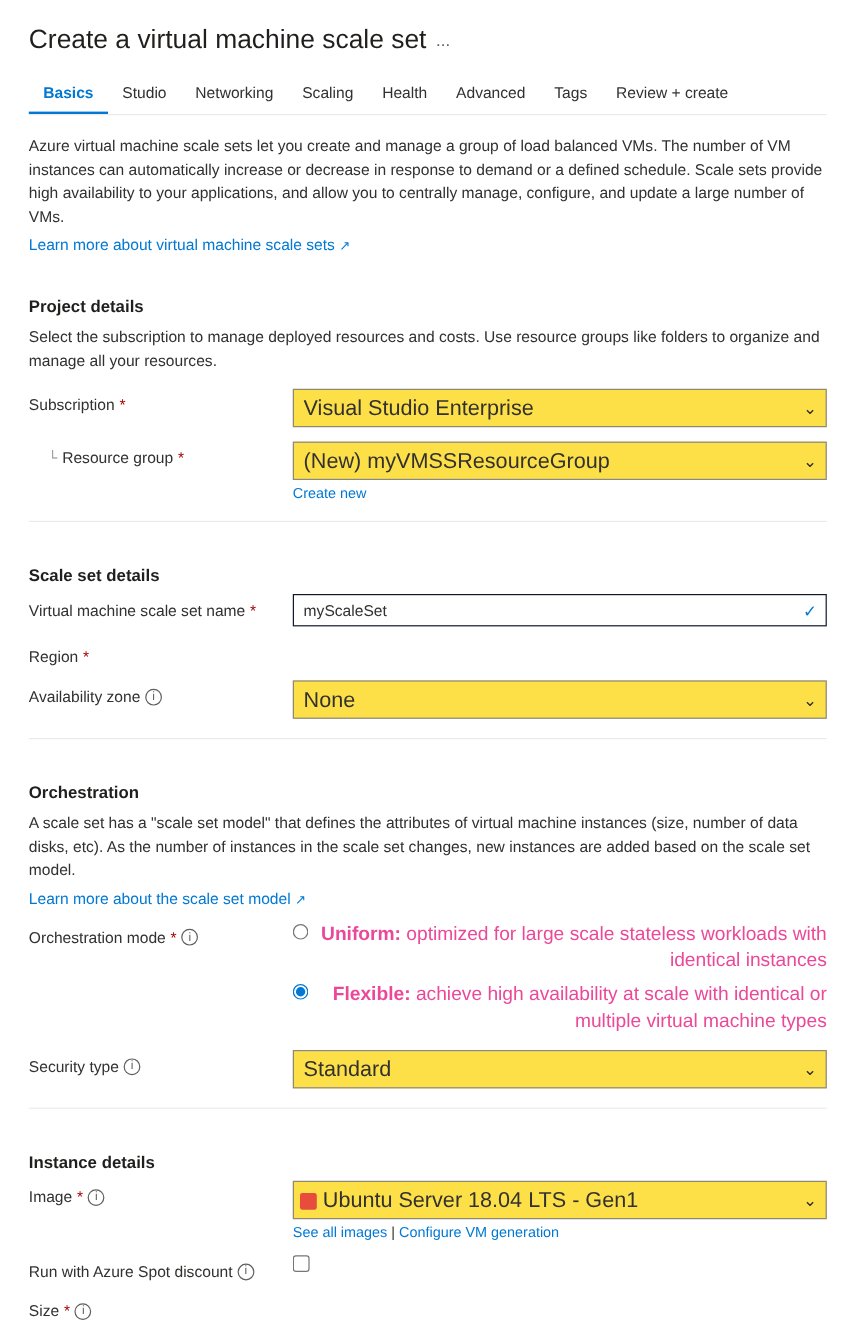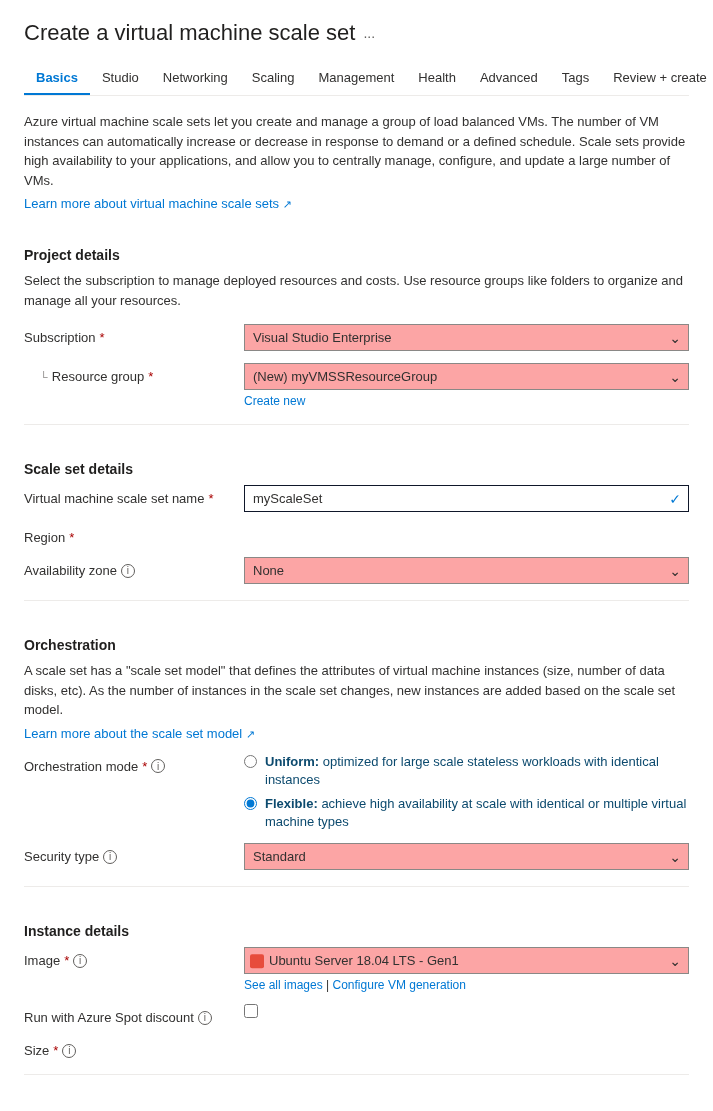--- a/index.html
+++ b/index.html
@@ -95,22 +95,22 @@
       flex: 1;
     }
     .select-wrapper {
       position: relative;
       width: 100%;
     }
     .select-wrapper select {
       width: 100%;
       padding: 5px 28px 5px 8px;
       border: 1px solid #8a8886;
-      background: #fca5a5;
-      font-size: 13px;
+      background: #fde047;
+      font-size: 18px;
       color: #323130;
       appearance: none;
       -webkit-appearance: none;
       cursor: pointer;
       outline: none;
     }
     .select-wrapper::after {
       content: '⌄';
       position: absolute;
       right: 8px;
@@ -164,23 +164,24 @@
       display: flex;
       align-items: flex-start;
       gap: 8px;
       cursor: pointer;
     }
     .radio-item input[type="radio"] {
       margin-top: 2px;
       accent-color: #0078d4;
     }
     .radio-label {
-      font-size: 13px;
-      color: #0c4a6e;
+      font-size: 16px;
+      color: #ec4899;
       line-height: 1.4;
+      text-align: right;
     }
     .radio-label strong {
       font-weight: 600;
     }
     .checkbox-item {
       display: flex;
       align-items: center;
       gap: 6px;
       cursor: pointer;
     }
@@ -217,21 +218,20 @@
 <div class="page-title">
   <span>Create a virtual machine scale set</span>
   <span class="ellipsis">...</span>
 </div>
 
 <div class="tabs">
   <div class="tab active">Basics</div>
   <div class="tab">Studio</div>
   <div class="tab">Networking</div>
   <div class="tab">Scaling</div>
-  <div class="tab">Management</div>
   <div class="tab">Health</div>
   <div class="tab">Advanced</div>
   <div class="tab">Tags</div>
   <div class="tab">Review + create</div>
 </div>
 
 <p class="description">Azure virtual machine scale sets let you create and manage a group of load balanced VMs. The number of VM instances can automatically increase or decrease in response to demand or a defined schedule. Scale sets provide high availability to your applications, and allow you to centrally manage, configure, and update a large number of VMs.</p>
 <p style="margin-bottom:12px;">
   <a class="link">Learn more about virtual machine scale sets</a>
   <span style="color:#0078d4; font-size:11px;"> ↗</span>

